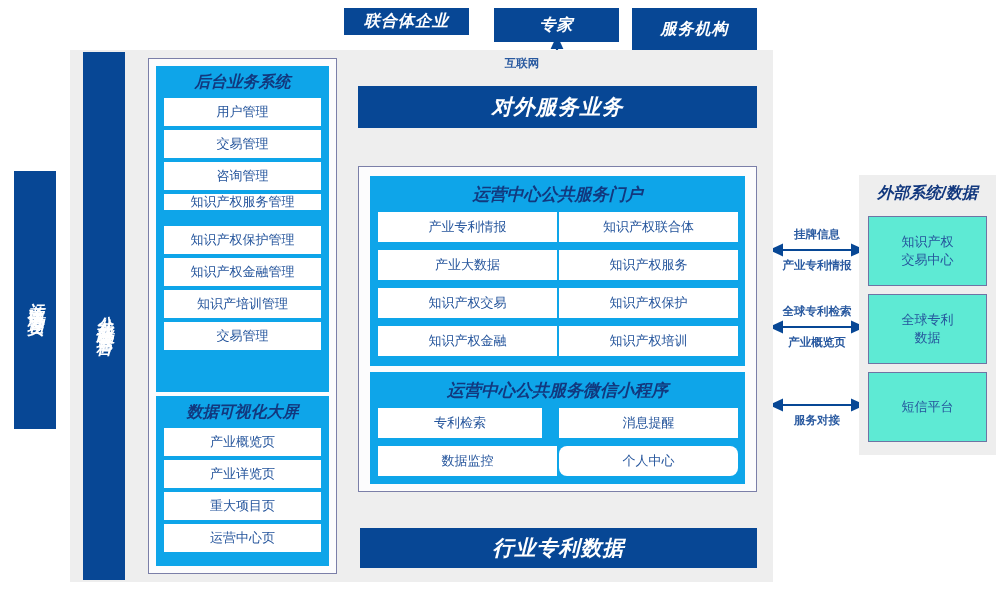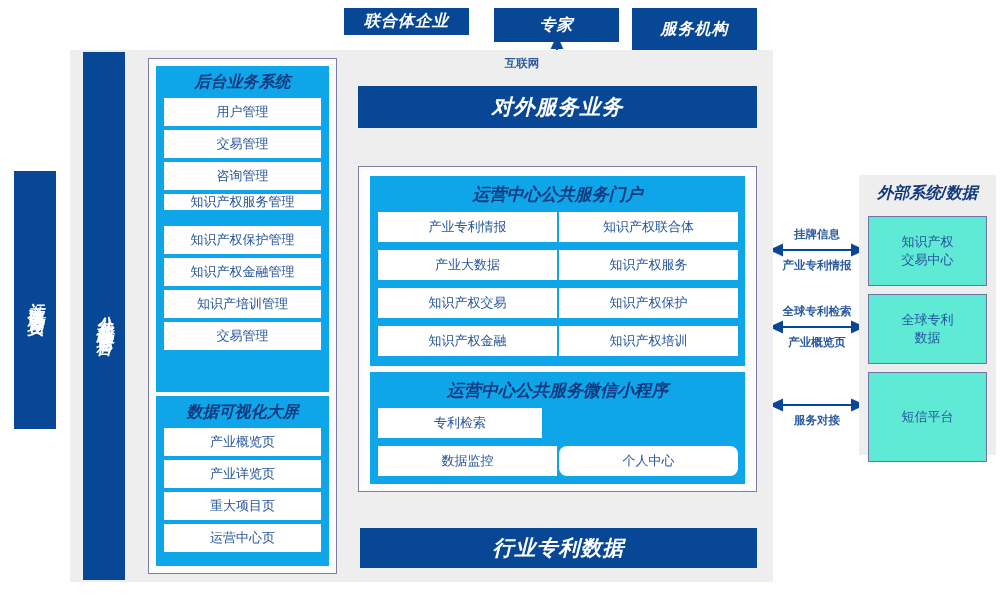--- a/index.html
+++ b/index.html
@@ -186,39 +186,40 @@
     <div class="item-box" style="left:189px; top:74px; width:179px; height:30px;">知识产权服务</div>
     <div class="item-box" style="left:8px; top:112px; width:179px; height:30px;">知识产权交易</div>
     <div class="item-box" style="left:189px; top:112px; width:179px; height:30px;">知识产权保护</div>
     <div class="item-box" style="left:8px; top:150px; width:179px; height:30px;">知识产权金融</div>
     <div class="item-box" style="left:189px; top:150px; width:179px; height:30px;">知识产权培训</div>
   </div>
 
   <div class="lav-panel" style="left:370px; top:372px; width:375px; height:112px;">
     <div class="group-title" style="left:0; top:7px; font-size:17px;">运营中心公共服务微信小程序</div>
     <div class="item-box" style="left:8px; top:36px; width:164px; height:30px;">专利检索</div>
+    <div class="item-box" style="left:189px; top:36px; width:179px; height:30px;">消息提醒</div>
     <div class="item-box" style="left:8px; top:74px; width:179px; height:30px;">数据监控</div>
     <div class="item-box" style="left:189px; top:74px; width:179px; height:30px;border-radius:8px;">个人中心</div>
   </div>
 
   <div class="blue-box" style="left:360px; top:528px; width:397px; height:40px; font-size:21px;">行业专利数据</div>
 
   <div class="gray-panel" style="left:859px; top:175px; width:137px; height:280px;"></div>
 
   <div class="group-title" style="left:859px; top:183px; width:137px; font-size:16px;">外部系统/数据</div>
 
   <div class="ext-box" style="left:868px; top:216px; width:119px; height:70px;">
     <span style="white-space:pre-line;">知识产权
 交易中心</span>
   </div>
   <div class="ext-box" style="left:868px; top:294px; width:119px; height:70px;">
     <span style="white-space:pre-line;">全球专利
 数据</span>
   </div>
-  <div class="ext-box" style="left:868px; top:372px; width:119px; height:90px;">
+  <div class="ext-box" style="left:868px; top:372px; width:119px; height:70px;">
     <span style="white-space:pre-line;">短信平台</span>
   </div>
 
   <div class="arrow-label" style="left:776px; top:227px; width:82px;">挂牌信息</div>
   <div class="arrow-label" style="left:773px; top:258px; width:88px;">产业专利情报</div>
 
   <div class="arrow-label" style="left:773px; top:304px; width:88px;">全球专利检索</div>
   <div class="arrow-label" style="left:773px; top:335px; width:88px;">产业概览页</div>
 
   <div class="arrow-label" style="left:776px; top:413px; width:82px;">服务对接</div>

